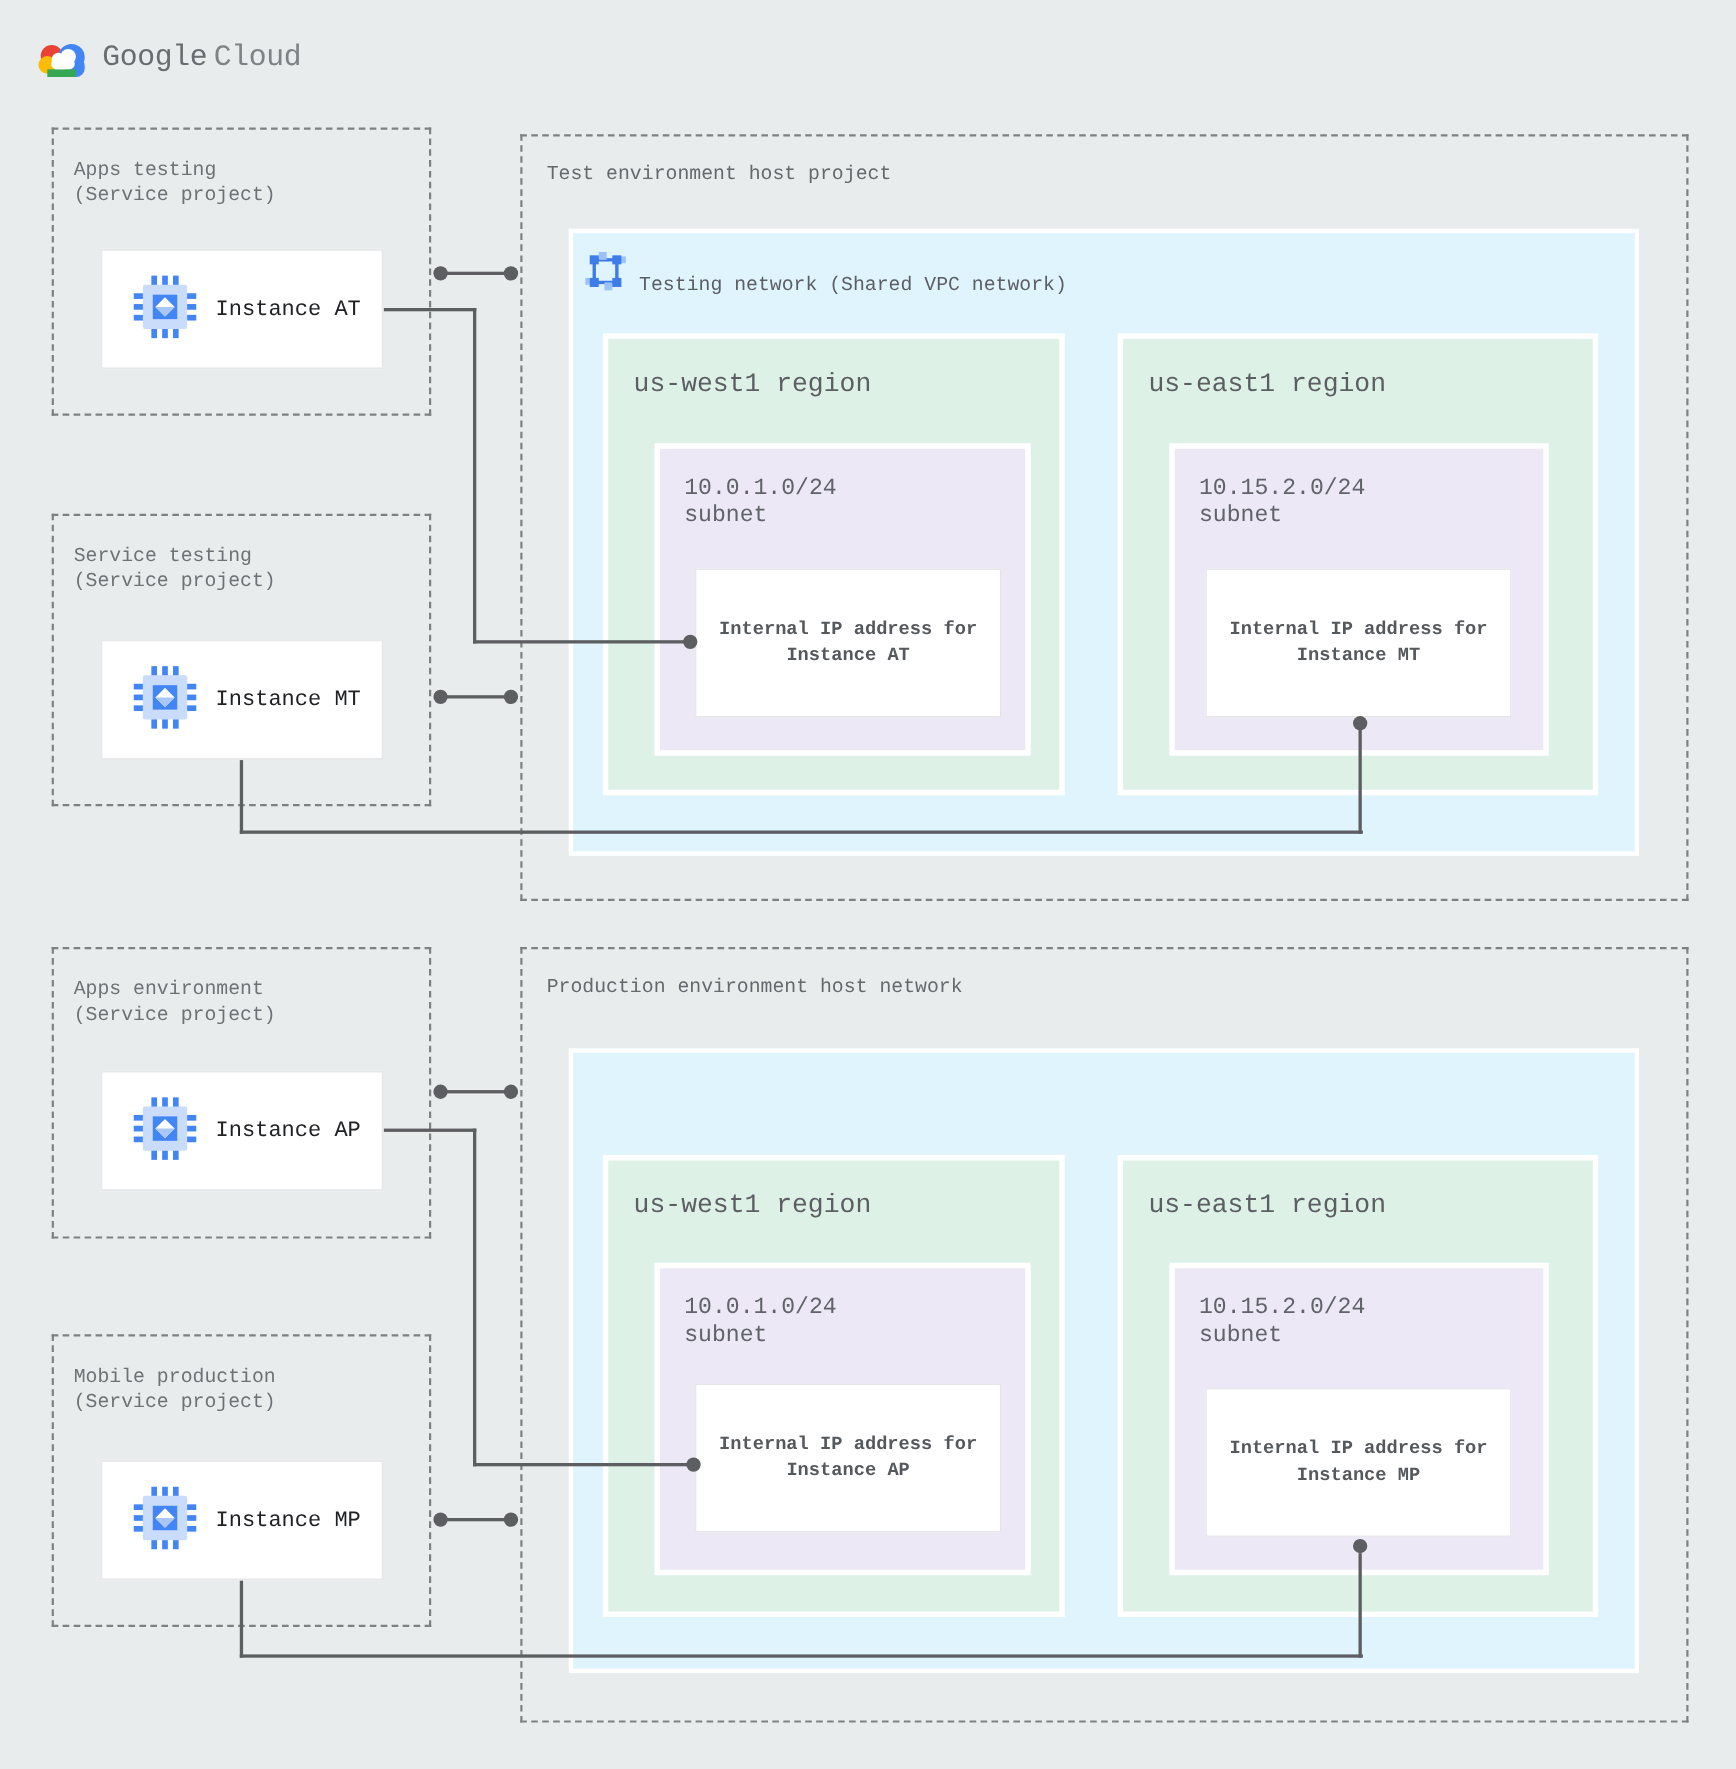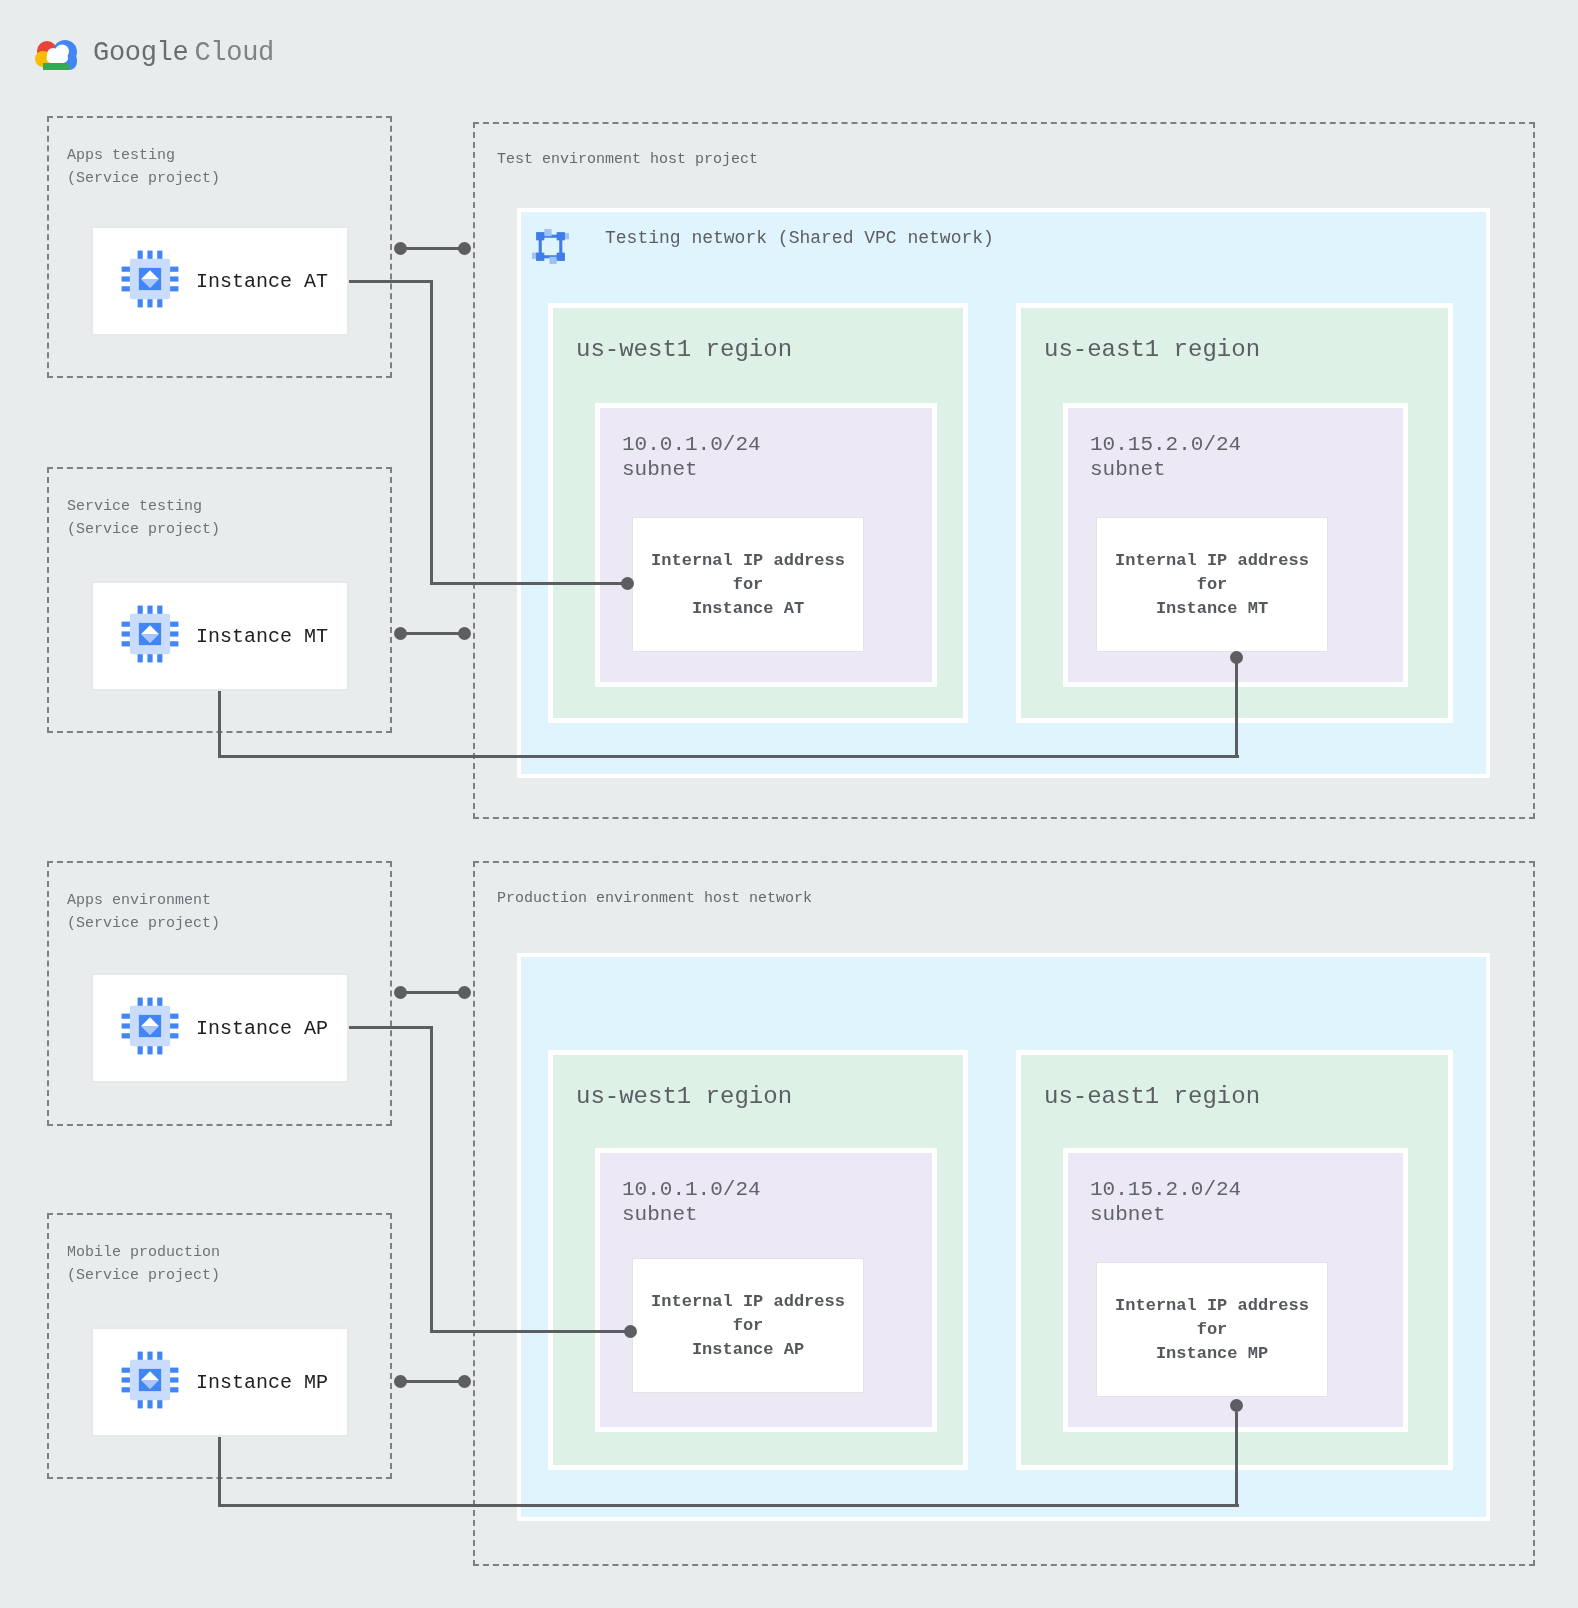--- a/index.html
+++ b/index.html
@@ -8,59 +8,59 @@
     font-family:Liberation Mono, monospace;overflow:hidden;
   }
   
   .logo{position:absolute;left:33px;top:36px;display:flex;align-items:center;gap:12px;}
   .logo svg{display:block;}
   .logo-text{font-size:27px;letter-spacing:-0.3px;white-space:nowrap;}
   .logo-brand{color:#696d71;}
   .logo-product{color:#7e8286;margin-left:6px;font-weight:400;}
   
   .dashed-box{position:absolute;border:2px dashed #7e8184;box-sizing:border-box;}
-  .sp-label,.host-label{position:absolute;font-size:15px;color:#6e7276;line-height:23px;}
+  .sp-label,.host-label{position:absolute;font-size:18px;color:#6e7276;line-height:23px;}
   .sp-label{left:18px;top:26px;}
   #sp1{left:47px;top:116px;width:345px;height:262px;}
   #sp2{left:47px;top:467px;width:345px;height:266px;}
   #sp3{left:47px;top:861px;width:345px;height:265px;}
   #sp4{left:47px;top:1213px;width:345px;height:266px;}
   #host1{left:473px;top:122px;width:1062px;height:697px;}
   #host2{left:473px;top:861px;width:1062px;height:705px;}
   #host1 .host-label,#host2 .host-label{left:22px;top:24px;color:#65696d;}
   
   .inst-card{position:absolute;width:258px;height:110px;background:#ffffff;border:2px solid #e7e8e9;
     box-sizing:border-box;display:flex;align-items:center;padding-left:26px;gap:15px;z-index:2;}
   .inst-card .label{font-size:20px;color:#202124;}
   #inst1{left:91px;top:226px;}
   #inst2{left:91px;top:581px;}
   #inst3{left:91px;top:973px;}
   #inst4{left:91px;top:1327px;}
   
   .net-box{position:absolute;background:#e0f4fd;border:4px solid #ffffff;box-sizing:border-box;}
   #net1{left:517px;top:208px;width:973px;height:570px;}
   #net2{left:517px;top:953px;width:973px;height:568px;}
-  .net-head{position:absolute;display:flex;align-items:flex-start;gap:36px;z-index:1;}
+  .net-head{position:absolute;display:flex;align-items:flex-end;gap:12px;z-index:1;}
   #nethead1{left:532px;top:228px;}
   #nethead2{left:532px;top:973px;}
   .net-label{font-size:18px;color:#5b5f63;}
   .region-box{position:absolute;background:#def1e7;border:5px solid #ffffff;box-sizing:border-box;}
   #reg1{left:548px;top:303px;width:420px;height:420px;}
   #reg2{left:1016px;top:303px;width:437px;height:420px;}
   #reg3{left:548px;top:1050px;width:420px;height:420px;}
   #reg4{left:1016px;top:1050px;width:437px;height:420px;}
   .region-label{position:absolute;left:23px;top:28px;font-size:24px;color:#5b5f63;}
   .subnet-box{position:absolute;background:#ece8f6;border:5px solid #ffffff;box-sizing:border-box;}
   #sub1{left:595px;top:403px;width:342px;height:284px;}
   #sub2{left:1063px;top:403px;width:345px;height:284px;}
   #sub3{left:595px;top:1148px;width:342px;height:284px;}
   #sub4{left:1063px;top:1148px;width:345px;height:284px;}
   .subnet-label{position:absolute;left:22px;top:24px;font-size:21px;color:#606468;line-height:25px;}
   
-  .ip-card{position:absolute;width:232px;height:135px;background:#ffffff;border:1px solid #e2e3e5;
+  .ip-card{position:absolute;width:278px;height:135px;background:#ffffff;border:1px solid #e2e3e5;
     box-sizing:border-box;display:flex;flex-direction:column;align-items:center;justify-content:center;
     text-align:center;z-index:2;}
   .ip-card .l{font-size:17px;font-weight:bold;color:#55585c;line-height:24px;}
   #ip1{left:632px;top:517px;}
   #ip2{left:1096px;top:517px;}
   #ip3{left:632px;top:1258px;}
   #ip4{left:1096px;top:1262px;}
   
   .cline{position:absolute;background:#5c5e61;z-index:5;}
   .cdot{position:absolute;width:13px;height:13px;border-radius:50%;background:#5c5e61;z-index:6;}

